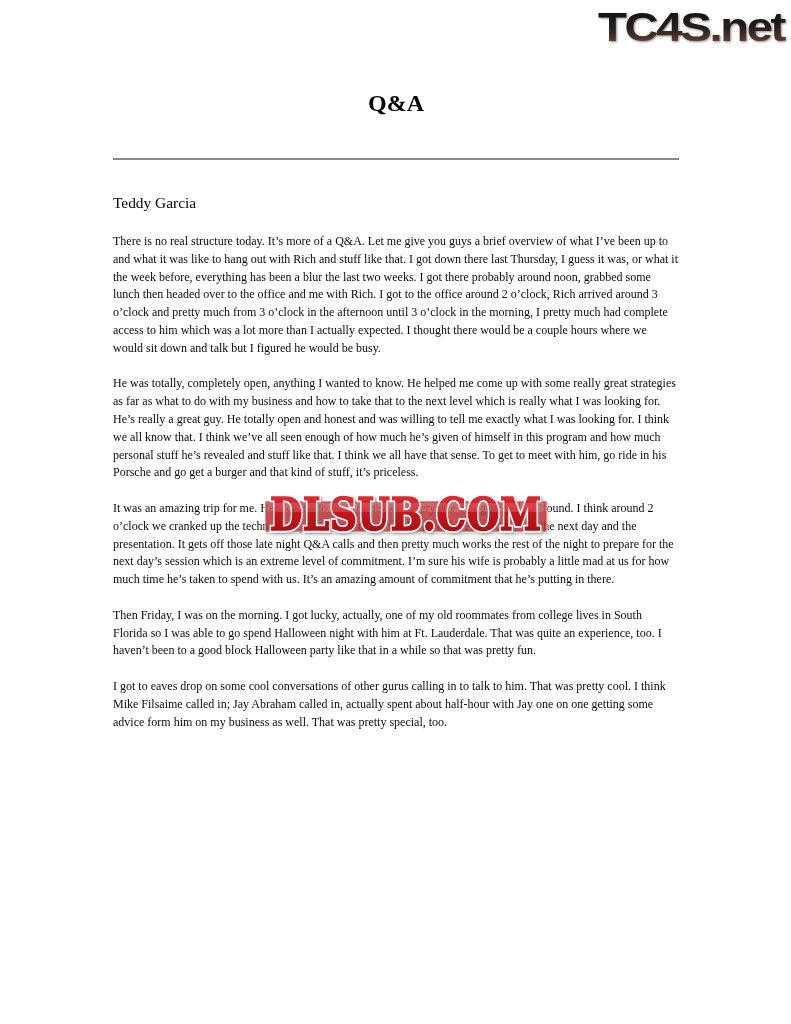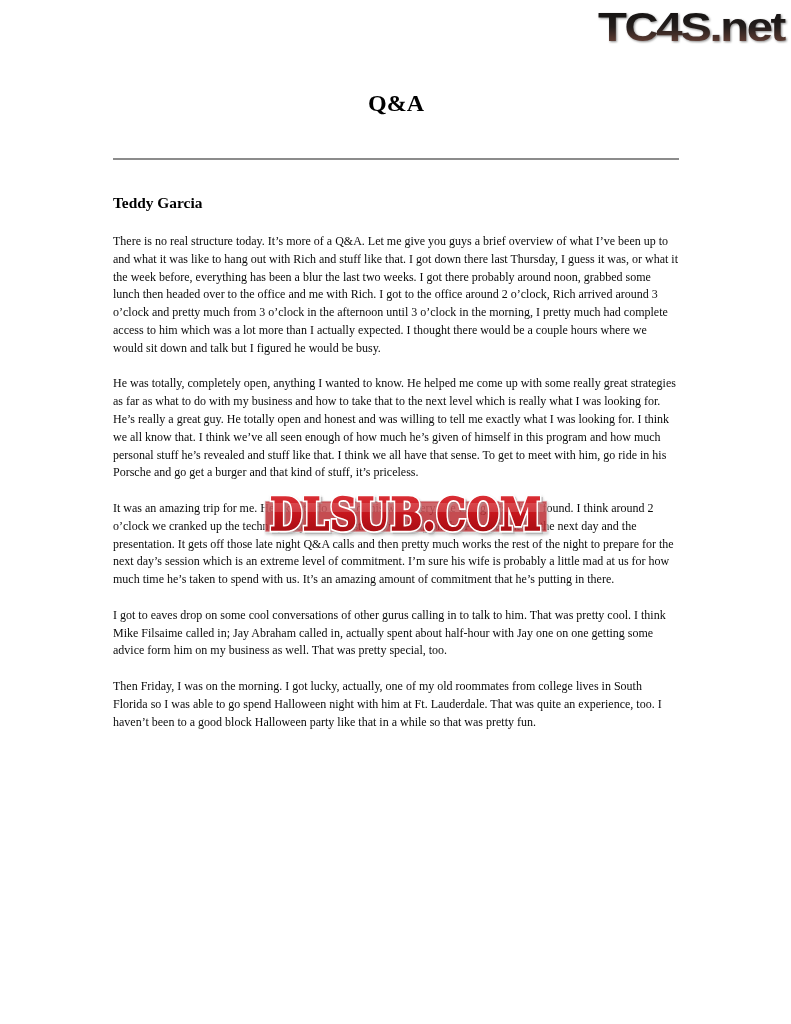--- a/index.html
+++ b/index.html
@@ -26,21 +26,21 @@
   }
   .date{
     margin:18px 0 0;text-align:center;
     font-size:17px;line-height:22px;color:#000;
   }
   .divider{
     border:none;border-top:2px solid #8c8c8c;
     margin:40px 0 0;height:0;
   }
   .speaker{
-    margin:34px 0 0;font-weight:bold;font-size:15.4px;line-height:18px;color:#000;
+    margin:34px 0 0;font-weight:normal;font-size:15.4px;line-height:18px;color:#000;
   }
   .content p{
     margin:17.8px 0 0;
     font-size:12px;line-height:17.8px;color:#0a0a0a;
     text-align:left;
   }
   .content p.first{margin-top:21px;}
   
   .watermark{
     position:absolute;left:264px;top:491px;
@@ -71,22 +71,22 @@
     </svg>
   </div>
 
   <div class="content">
     <h1 class="title">Q&amp;A</h1>
     <hr class="divider">
     <div class="speaker">Teddy Garcia</div>
     <p class="first">There is no real structure today. It’s more of a Q&amp;A. Let me give you guys a brief overview of what I’ve been up to and what it was like to hang out with Rich and stuff like that. I got down there last Thursday, I guess it was, or what it the week before, everything has been a blur the last two weeks. I got there probably around noon, grabbed some lunch then headed over to the office and me with Rich. I got to the office around 2 o’clock, Rich arrived around 3 o’clock and pretty much from 3 o’clock in the afternoon until 3 o’clock in the morning, I pretty much had complete access to him which was a lot more than I actually expected. I thought there would be a couple hours where we would sit down and talk but I figured he would be busy.</p>
     <p>He was totally, completely open, anything I wanted to know. He helped me come up with some really great strategies as far as what to do with my business and how to take that to the next level which is really what I was looking for. He’s really a great guy. He totally open and honest and was willing to tell me exactly what I was looking for. I think we all know that. I think we’ve all seen enough of how much he’s given of himself in this program and how much personal stuff he’s revealed and stuff like that. I think we all have that sense. To get to meet with him, go ride in his Porsche and go get a burger and that kind of stuff, it’s priceless.</p>
     <p>It was an amazing trip for me. He likes to do most of his work very late at night is what I found. I think around 2 o’clock we cranked up the techno pretty loud and started working on the PowerPoint for the next day and the presentation. It gets off those late night Q&amp;A calls and then pretty much works the rest of the night to prepare for the next day’s session which is an extreme level of commitment. I’m sure his wife is probably a little mad at us for how much time he’s taken to spend with us. It’s an amazing amount of commitment that he’s putting in there.</p>
+    <p>Then Friday, I was on the morning. I got lucky, actually, one of my old roommates from college lives in South Florida so I was able to go spend Halloween night with him at Ft. Lauderdale. That was quite an experience, too. I haven’t been to a good block Halloween party like that in a while so that was pretty fun.</p>
     <p>I got to eaves drop on some cool conversations of other gurus calling in to talk to him. That was pretty cool. I think Mike Filsaime called in; Jay Abraham called in, actually spent about half-hour with Jay one on one getting some advice form him on my business as well. That was pretty special, too.</p>
-    <p>Then Friday, I was on the morning. I got lucky, actually, one of my old roommates from college lives in South Florida so I was able to go spend Halloween night with him at Ft. Lauderdale. That was quite an experience, too. I haven’t been to a good block Halloween party like that in a while so that was pretty fun.</p>
   </div>
 
   <div class="watermark">
     <svg width="284" height="47" viewBox="0 0 284 47">
       <defs>
         <linearGradient id="wmg" x1="0" y1="0" x2="0" y2="1">
           <stop offset="0" stop-color="#e23a40"></stop>
           <stop offset="0.45" stop-color="#c8161d"></stop>
           <stop offset="1" stop-color="#9c0b10"></stop>
         </linearGradient>

